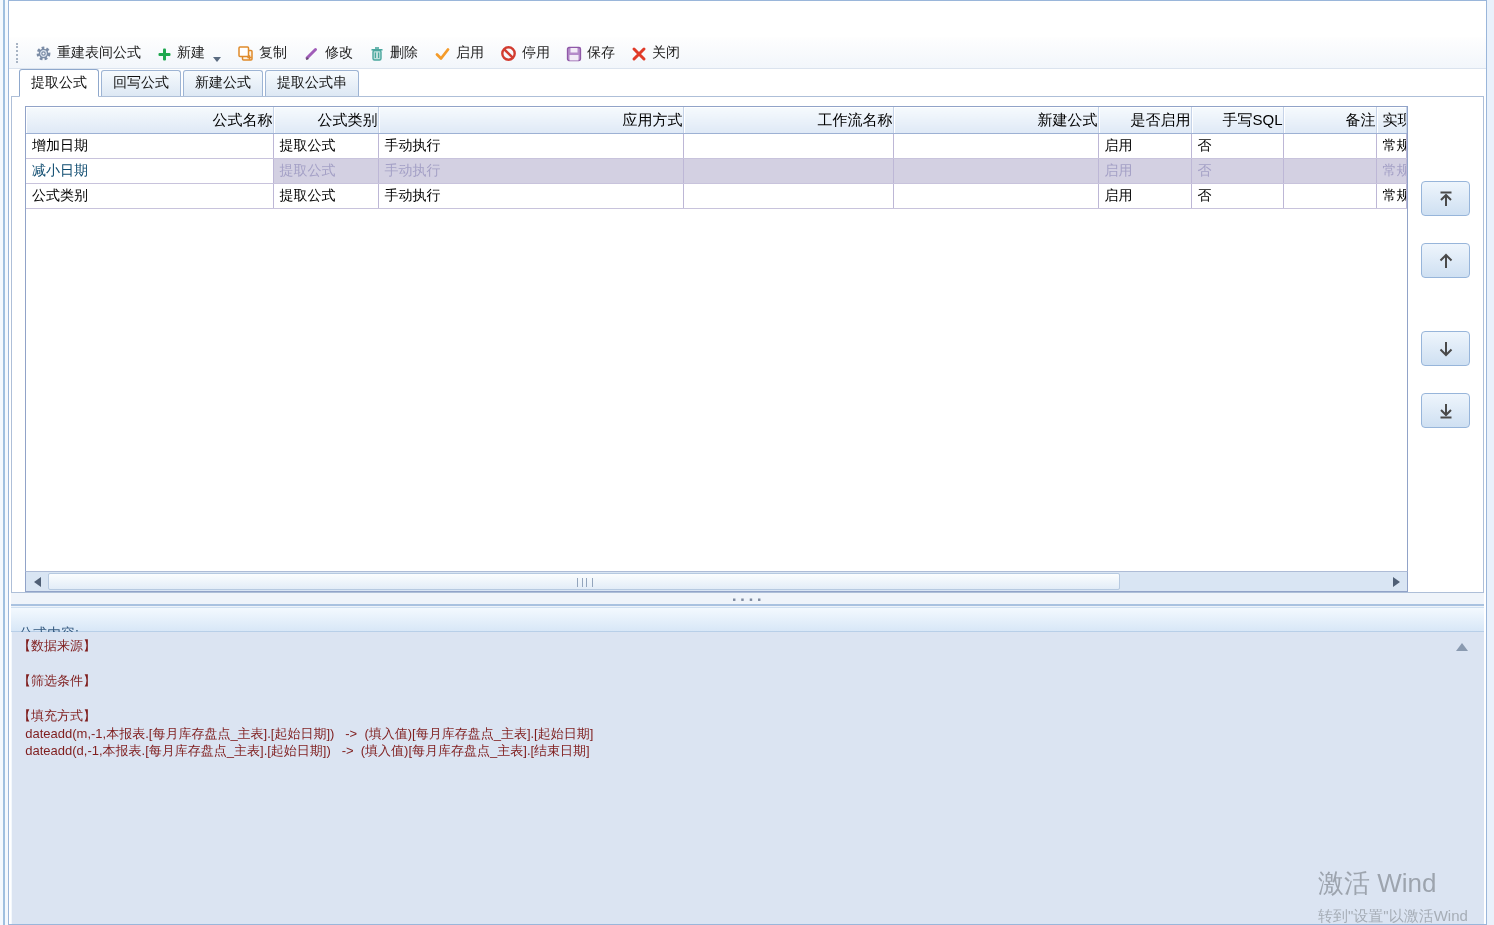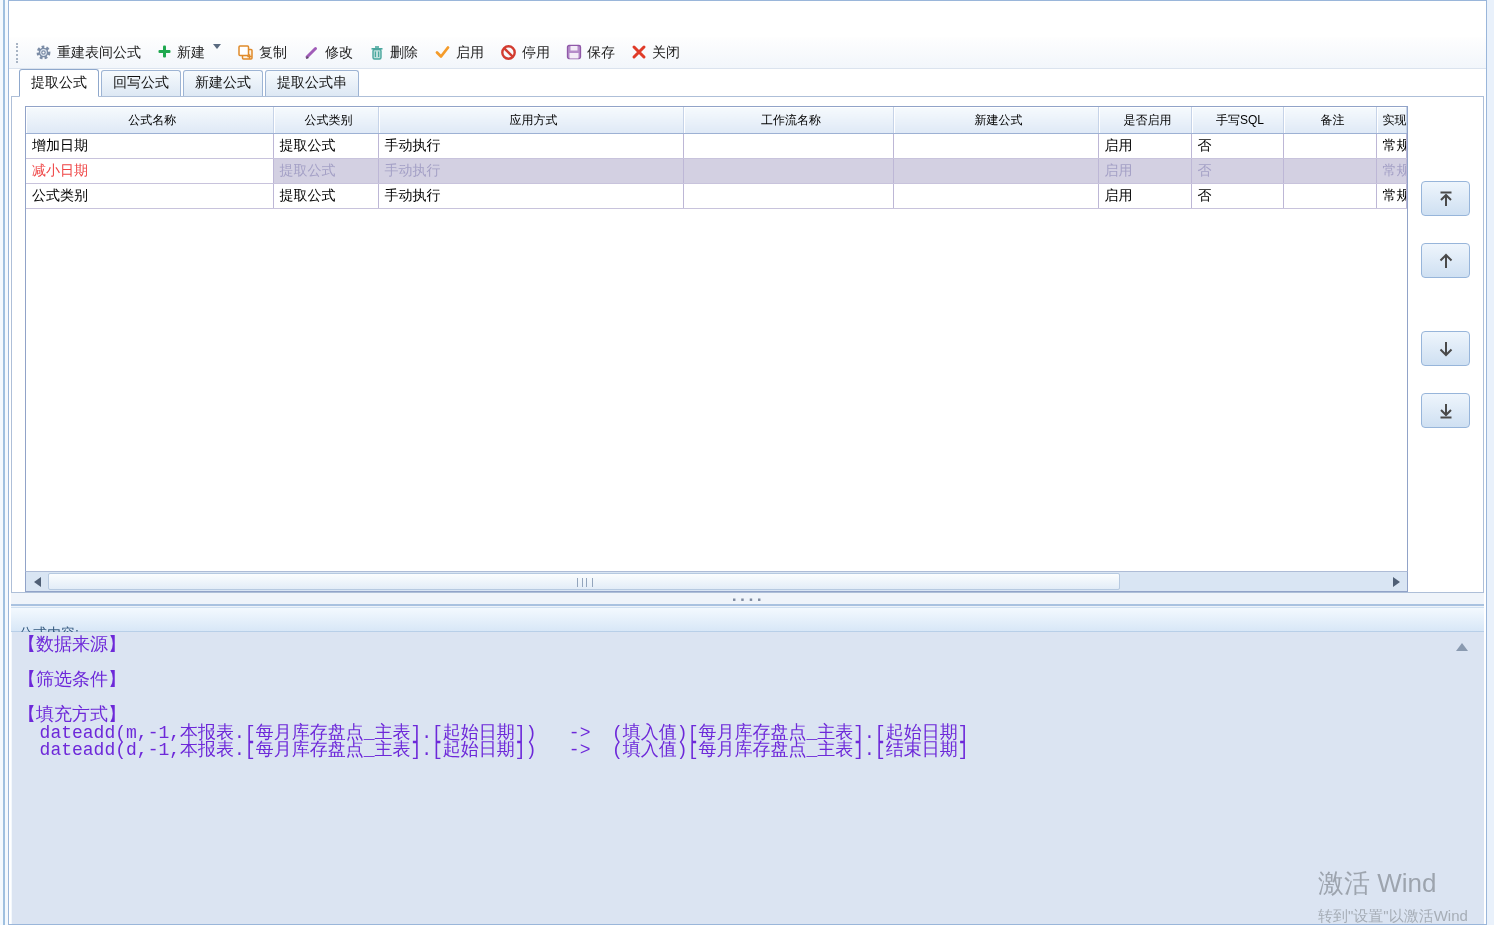--- a/index.html
+++ b/index.html
@@ -23,47 +23,47 @@
   .title-icon{margin-left:40px;width:17px;height:16px;display:inline-block;}
   .title-text{margin-left:8px;font-size:15px;color:#1d3c63;}
   .winbtns{position:absolute;top:7px;right:0;left:0;height:22px;}
   .winbtn{position:absolute;width:24px;height:20px;display:flex;align-items:center;justify-content:center;cursor:default;}
 
   
   .toolbar{position:absolute;left:0;top:36px;right:0;height:32px;
     background:linear-gradient(#fefefe,#f2f6fb);
     border-bottom:1px solid #dbe3ee;display:flex;align-items:center;padding-left:5px;box-sizing:border-box;}
   .tb-grip{width:3px;height:20px;border-left:2px dotted #a8b4c4;margin:0 6px 0 2px;}
-  .tb-item{display:flex;align-items:flex-start;gap:5px;padding:3px 8px;font-size:14px;color:#222;border-radius:2px;cursor:default;}
+  .tb-item{display:flex;align-items:flex-end;gap:5px;padding:3px 8px;font-size:14px;color:#222;border-radius:2px;cursor:default;}
   .tb-item .caret{width:0;height:0;border-left:4px solid transparent;border-right:4px solid transparent;border-top:5px solid #5a6b80;margin-left:3px;}
   .tb-item svg{display:block;}
 
   
   .tabstrip{position:absolute;left:10px;top:72px;right:8px;height:23px;display:flex;align-items:flex-end;z-index:3;}
   .tab{font-size:14px;color:#111;padding:3px 11px 4px 11px;margin-right:2px;
     background:linear-gradient(#f6fafd,#dde8f4);
     border:1px solid #9db4d4;border-bottom:none;border-radius:3px 3px 0 0;cursor:default;}
   .tab.active{background:#fff;border:1px solid #8fa8cc;border-bottom:1px solid #fff;position:relative;top:1px;padding-top:4px;}
 
   .tabpage{position:absolute;left:2px;top:95px;width:1473px;height:497px;background:#fff;
     border:1px solid #aebfd8;box-sizing:border-box;}
 
   
   .grid-wrap{position:absolute;left:13px;top:9px;width:1383px;height:486px;
     border:1px solid #91a3c8;background:#fff;box-sizing:border-box;overflow:hidden;}
   table.grid{border-collapse:collapse;table-layout:fixed;width:1381px;}
-  .grid th{height:26px;padding:0 0 0 6px;text-align:center;font-weight:normal;font-size:12px;color:#000;
+  .grid th{height:26px;padding:0 0 0 6px;text-align:right;font-weight:normal;font-size:15px;color:#000;
     background:linear-gradient(#f6fafd,#dfe9f6);
     border-right:1px solid #c6d3e8;border-bottom:1px solid #9db1d4;box-shadow:inset 1px 1px 0 #fff;
     overflow:hidden;white-space:nowrap;}
   .grid td{height:24px;padding:0 0 0 6px;font-size:14px;color:#000;background:#fff;
     border-right:1px solid #bdb7d6;border-bottom:1px solid #c8c3dc;
     overflow:hidden;white-space:nowrap;cursor:default;}
   tr.sel td{background:#d3d0e2;color:#a4a0c6;}
-  tr.sel td.cur{background:#fff;color:#ef4444;}
+  tr.sel td.cur{background:#fff;color:#0c4a6e;}
 
   
   .hscroll{position:absolute;left:13px;top:474px;width:1383px;height:21px;background:#d9e5f3;
     border:1px solid #91a3c8;border-top:1px solid #aebcd6;box-sizing:border-box;}
   .hs-arrow{position:absolute;top:0;width:20px;height:19px;display:flex;align-items:center;justify-content:center;}
   .tri-l{width:0;height:0;border-top:5px solid transparent;border-bottom:5px solid transparent;border-right:7px solid #4f5f75;}
   .tri-r{width:0;height:0;border-top:5px solid transparent;border-bottom:5px solid transparent;border-left:7px solid #4f5f75;}
   .hs-thumb{position:absolute;left:22px;top:1px;width:1072px;height:17px;border:1px solid #b6c9e0;border-radius:2px;
     background:linear-gradient(#fbfdfe,#e2ecf7);box-sizing:border-box;}
   .hs-grip{position:absolute;left:50%;top:4px;margin-left:-7px;width:14px;height:9px;
@@ -82,22 +82,22 @@
   .splitter .line{position:absolute;left:0;right:0;bottom:1px;height:2px;background:#a9c2e0;}
 
   
   .fbar{position:absolute;left:2px;top:606px;width:1473px;height:25px;
     background:linear-gradient(#f3f9fe,#d8e7f7);
     border-top:1px solid #cfe0f1;border-bottom:1px solid #b8cfe8;box-sizing:border-box;
     display:flex;align-items:center;}
   .fbar span{margin-left:8px;font-size:14px;color:#33597f;margin-top:28px;}
   .fcontent{position:absolute;left:2px;top:631px;width:1473px;height:292px;background:#dbe4f2;
     border-left:1px solid #f3f8fd;box-sizing:border-box;}
-  .ftext{position:absolute;left:6px;top:5px;right:30px;font-size:18px;line-height:17.5px;color:#6d28d9;
-    white-space:pre-wrap;font-family:Liberation Mono, monospace;}
+  .ftext{position:absolute;left:6px;top:5px;right:30px;font-size:13px;line-height:17.5px;color:#7f1d1d;
+    white-space:pre-wrap;font-family:Liberation Sans, sans-serif;}
   .fscroll-up{position:absolute;right:14px;top:8px;width:16px;height:14px;display:flex;align-items:center;justify-content:center;}
   .tri-u{width:0;height:0;border-left:6px solid transparent;border-right:6px solid transparent;border-bottom:8px solid #8a9ab0;}
 
   
   .wm{position:absolute;left:1318px;top:866px;color:#8e959e;opacity:.8;z-index:9;pointer-events:none;white-space:nowrap;}
   .wm .l1{font-size:26px;}
   .wm .l2{font-size:15px;color:#99a0a8;margin-top:6px;}
 </style>
 </head>
 <body>

